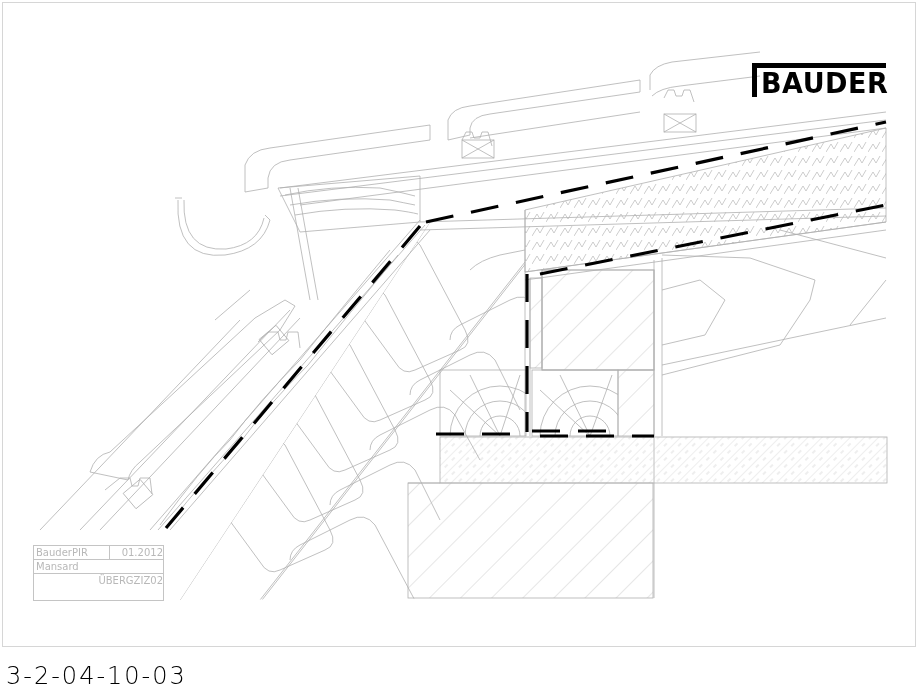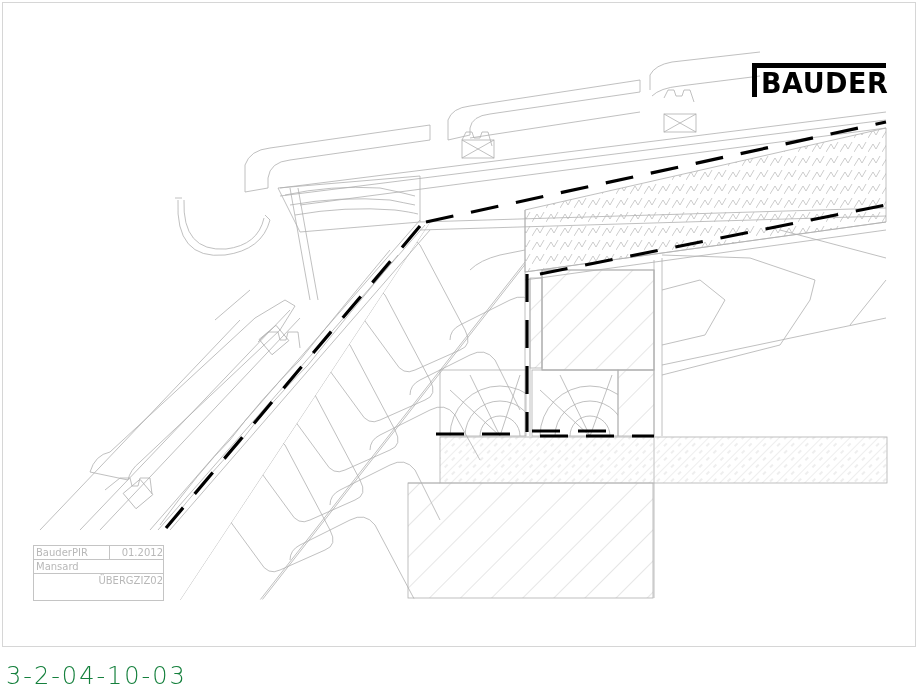--- a/index.html
+++ b/index.html
@@ -1,19 +1,19 @@
 <!DOCTYPE html>
 <html><head>
 <meta charset="utf-8">
 <style>
   html, body { margin:0; padding:0; background:#ffffff; }
   body { width:920px; height:690px; position:relative; overflow:hidden; font-family:"Liberation Sans", sans-serif; }
   #drawing { position:absolute; left:0; top:0; width:920px; height:690px; }
   .frame { position:absolute; left:2px; top:2px; width:914px; height:645px; border:1px solid #d6d6d6; box-sizing:border-box; }
-  .drawing-number { position:absolute; left:6px; top:664px; font-family:"DejaVu Sans", sans-serif; font-size:24px; font-weight:200; color:#15803d; letter-spacing:2px; line-height:24px; }
+  .drawing-number { position:absolute; left:6px; top:664px; font-family:"DejaVu Sans", sans-serif; font-size:24px; font-weight:200; color:#000000; letter-spacing:2px; line-height:24px; }
   .title-block { position:absolute; left:33px; top:545px; width:131px; height:56px; border:1px solid #c4c4c4; box-sizing:border-box; font-family:"DejaVu Sans", sans-serif; font-size:10px; color:#b8b8b8; }
   .tb-row { height:13px; border-bottom:1px solid #c4c4c4; display:flex; line-height:13px; }
   .tb-row:last-child { border-bottom:none; }
   .tb-cell { padding-left:2px; }
   .tb-cell.split { border-right:1px solid #c4c4c4; width:73px; }
   .tb-cell.center { flex:1; text-align:right; padding-left:0; }
   .logo { position:absolute; left:752px; top:63px; width:134px; height:34px;text-decoration:underline; }
   .logo-bar { position:absolute; left:0; top:0; width:134px; height:5px; background:#000; }
   .logo-stem { position:absolute; left:0; top:0; width:5px; height:34px; background:#000; }
   .logo-text { position:absolute; left:9px; top:6px; font-family:"DejaVu Sans", sans-serif; font-weight:bold; font-size:27px; line-height:28px; color:#000; letter-spacing:0.5px; transform:scaleY(1.05); transform-origin:top left; }

